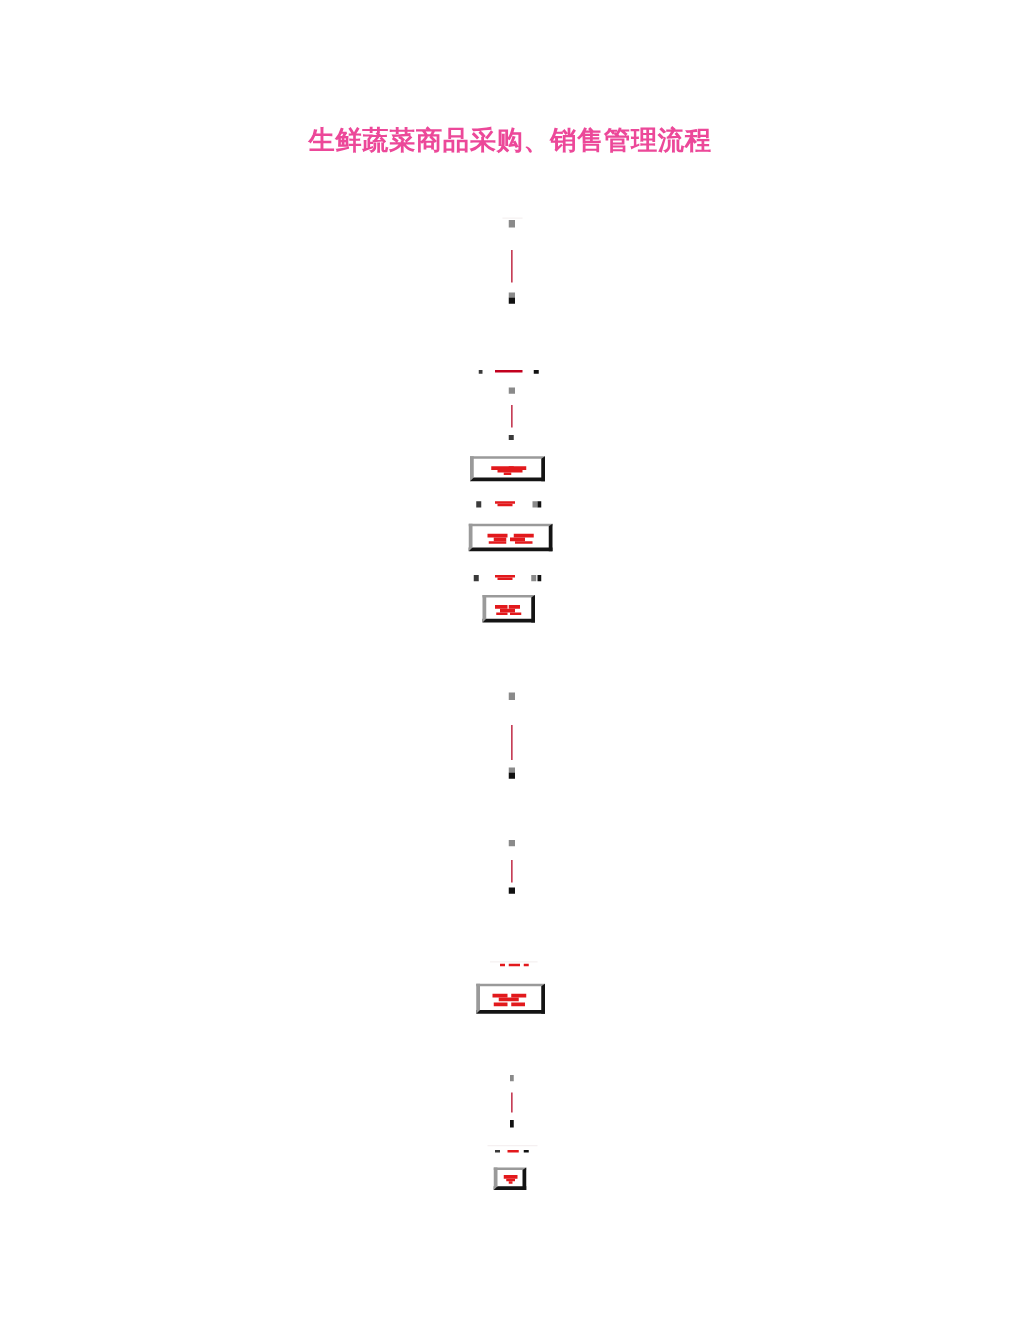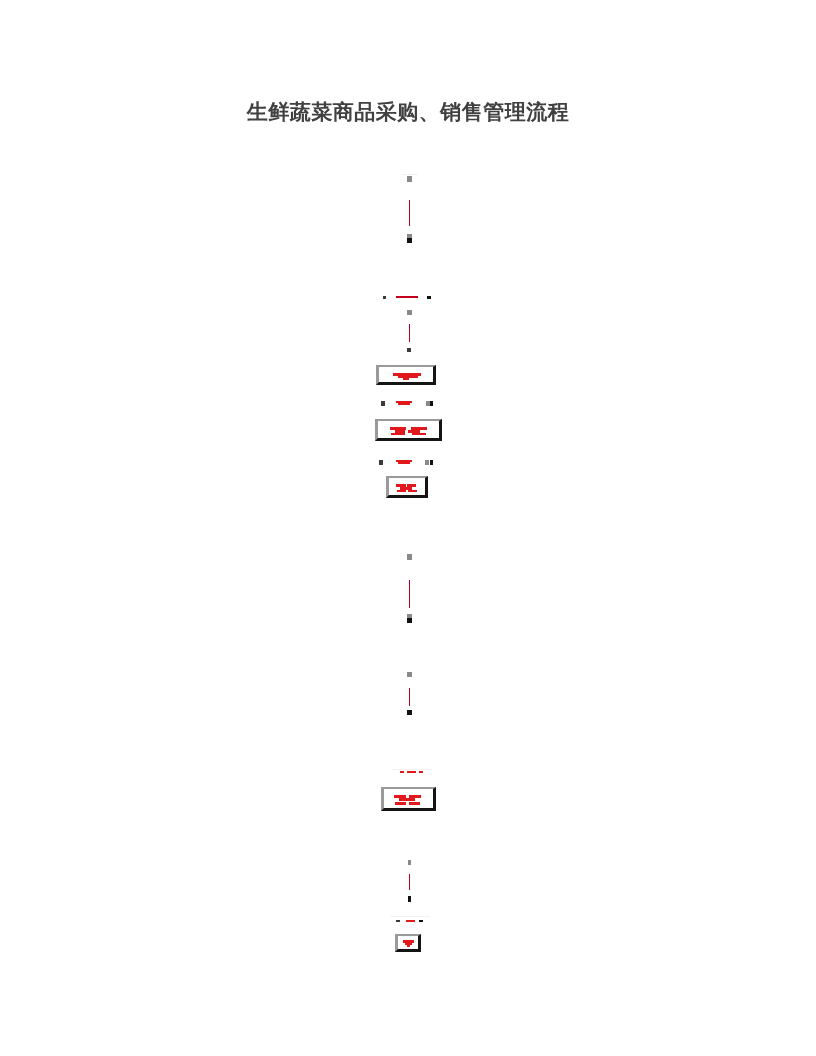--- a/index.html
+++ b/index.html
@@ -21,21 +21,21 @@
   
   #doc-title {
     position: absolute;
     left: 0;
     top: 98px;
     width: 816px;
     text-align: center;
     font-family: "DejaVu Sans", "Liberation Sans", sans-serif;
     font-size: 21px;
     font-weight: bold;
-    color: #404040;
+    color: #ec4899;
     letter-spacing: 0.5px;
     white-space: nowrap;
   }
 
   
   .node {
     position: absolute;
   }
 
   

